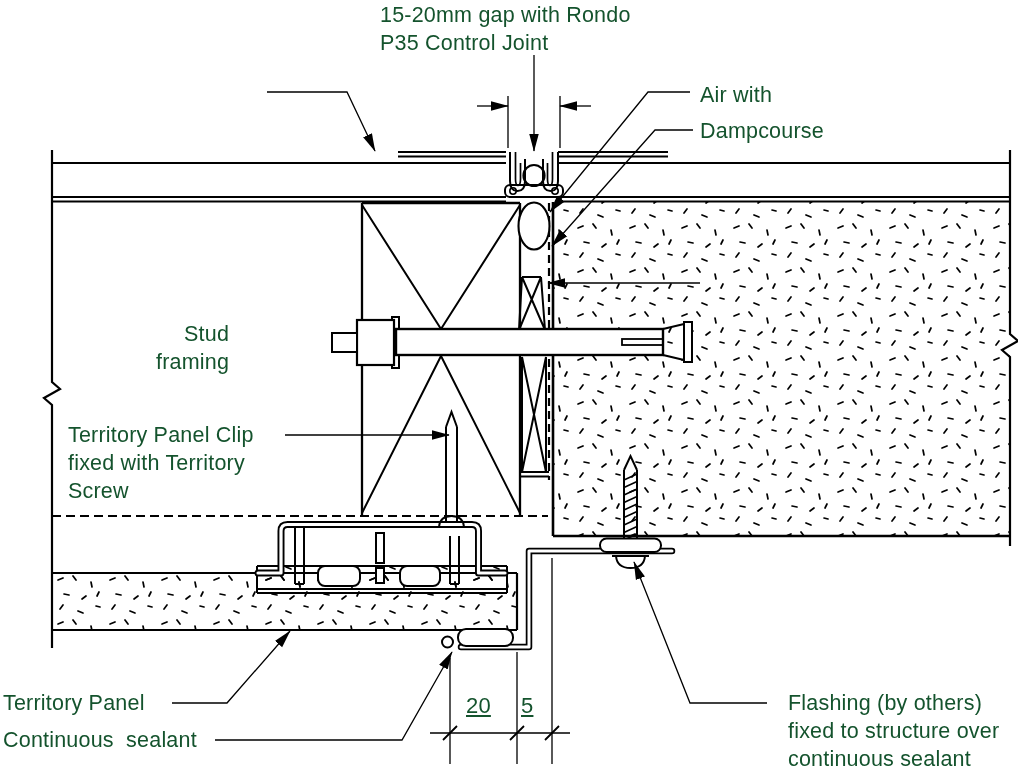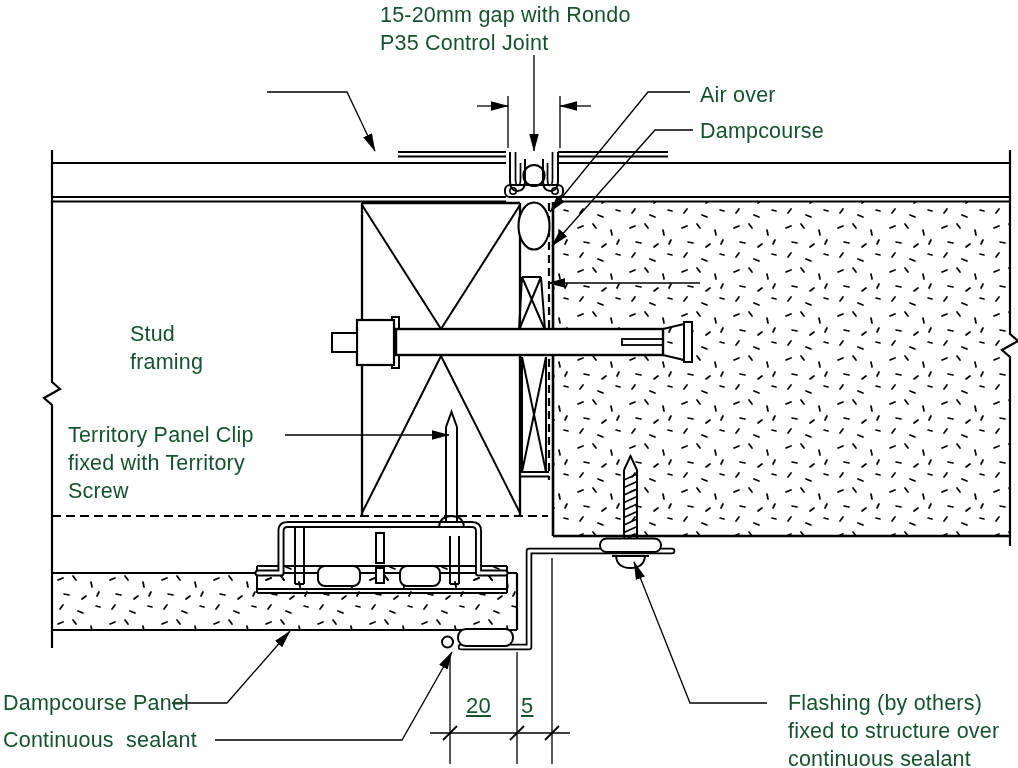--- a/index.html
+++ b/index.html
@@ -165,27 +165,27 @@
     </g>
 
     <g fill="none" stroke="#000">
       <path d="M450 658 V764 M517 652 V764 M552 558 V764 M430 733 H570" stroke-width="1.3"></path>
       <path d="M443 740 L457 726 M510 740 L524 726 M545 740 L559 726" stroke-width="1.8"></path>
     </g>
   </svg>
 
   <div class="lbl" style="left:380px;top:1px;">15-20mm gap with Rondo
 P35 Control Joint</div>
-  <div class="lbl" style="left:700px;top:81px;">Air over</div>
+  <div class="lbl" style="left:700px;top:81px;">Air with</div>
   <div class="lbl" style="left:700px;top:117px;">Dampcourse</div>
-  <div class="lbl" style="left:130px;top:320px;">Stud
+  <div class="lbl" style="left:156px;top:320px;text-align:right;">Stud
 framing</div>
   <div class="lbl" style="left:68px;top:421px;">Territory Panel Clip
 fixed with Territory
 Screw</div>
-  <div class="lbl" style="left:3px;top:689px;">Dampcourse Panel</div>
+  <div class="lbl" style="left:3px;top:689px;">Territory Panel</div>
   <div class="lbl" style="left:3px;top:726px;">Continuous  sealant</div>
   <div class="lbl" style="left:788px;top:689px;">Flashing (by others)
 fixed to structure over
 continuous sealant</div>
   <div class="lbl dim" style="left:466px;top:692px;">20</div>
   <div class="lbl dim" style="left:521px;top:692px;">5</div>
 </div>
 
 </body></html>

